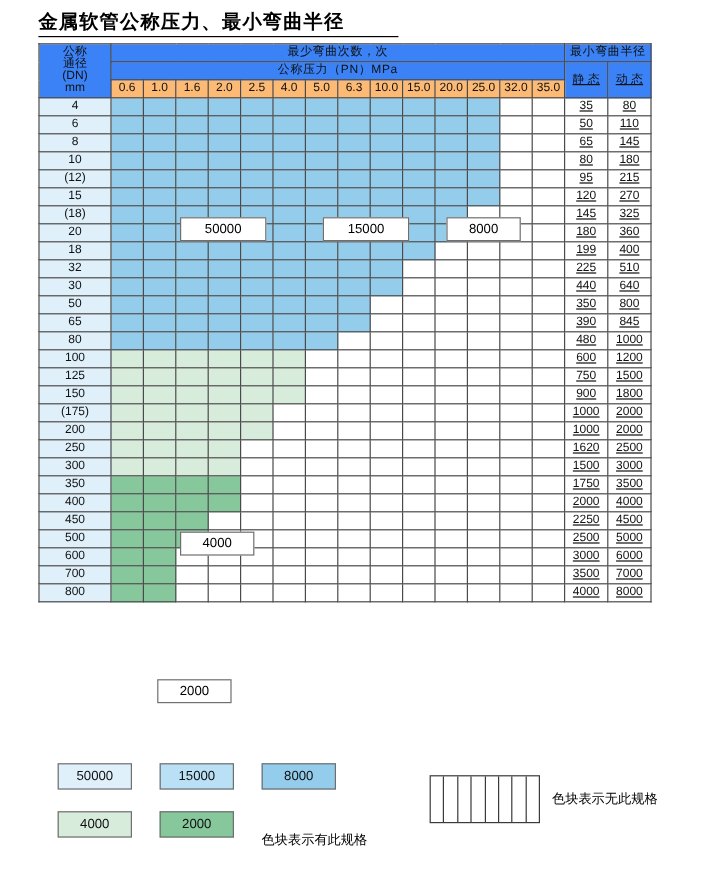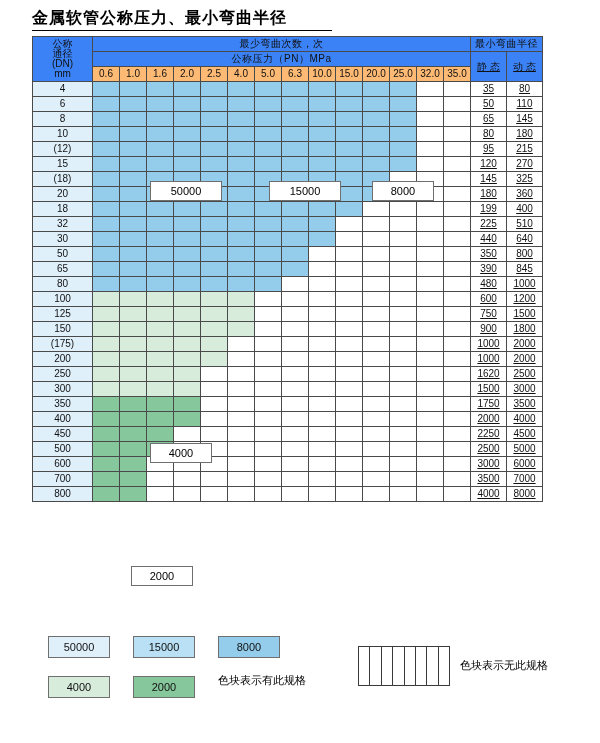--- a/index.html
+++ b/index.html
@@ -675,21 +675,21 @@
       <div class="callout" style="left: 150px; top: 443px; width: 62px;">4000</div>
       <div class="callout" style="left: 131px; top: 566px; width: 62px;">2000</div>
     </div>
 
   <div class="legend">
     <div class="lg-box" id="lg0" style="left: 0px; top: 0px; background: rgb(223, 240, 251);">50000</div>
     <div class="lg-box" id="lg1" style="left: 85px; top: 0px; background: rgb(185, 224, 244);">15000</div>
     <div class="lg-box" id="lg2" style="left: 170px; top: 0px; background: rgb(147, 205, 235);">8000</div>
     <div class="lg-box" id="lg3" style="left: 0px; top: 40px; background: rgb(216, 236, 220);">4000</div>
     <div class="lg-box" id="lg4" style="left: 85px; top: 40px; background: rgb(134, 199, 155);">2000</div>
-    <div class="lg-label" style="left:170px;top:37px;">色块表示有此规格</div>
+    <div class="lg-label" style="left:170px;top:56px;">色块表示有此规格</div>
 
     <div class="lg-sample" style="left:310px;top:10px;">
       <span></span>
       <span></span>
       <span></span>
       <span></span>
       <span></span>
       <span></span>
       <span></span>
       <span></span>

